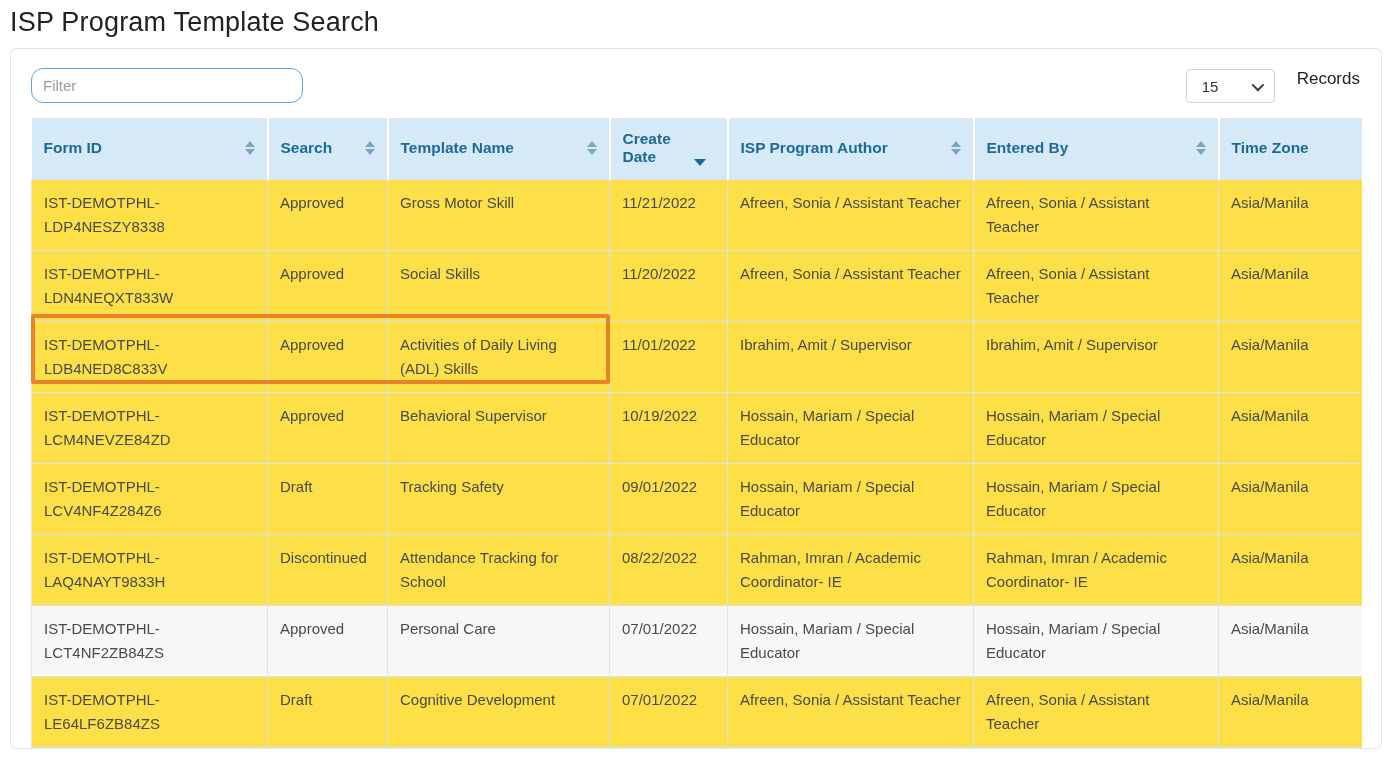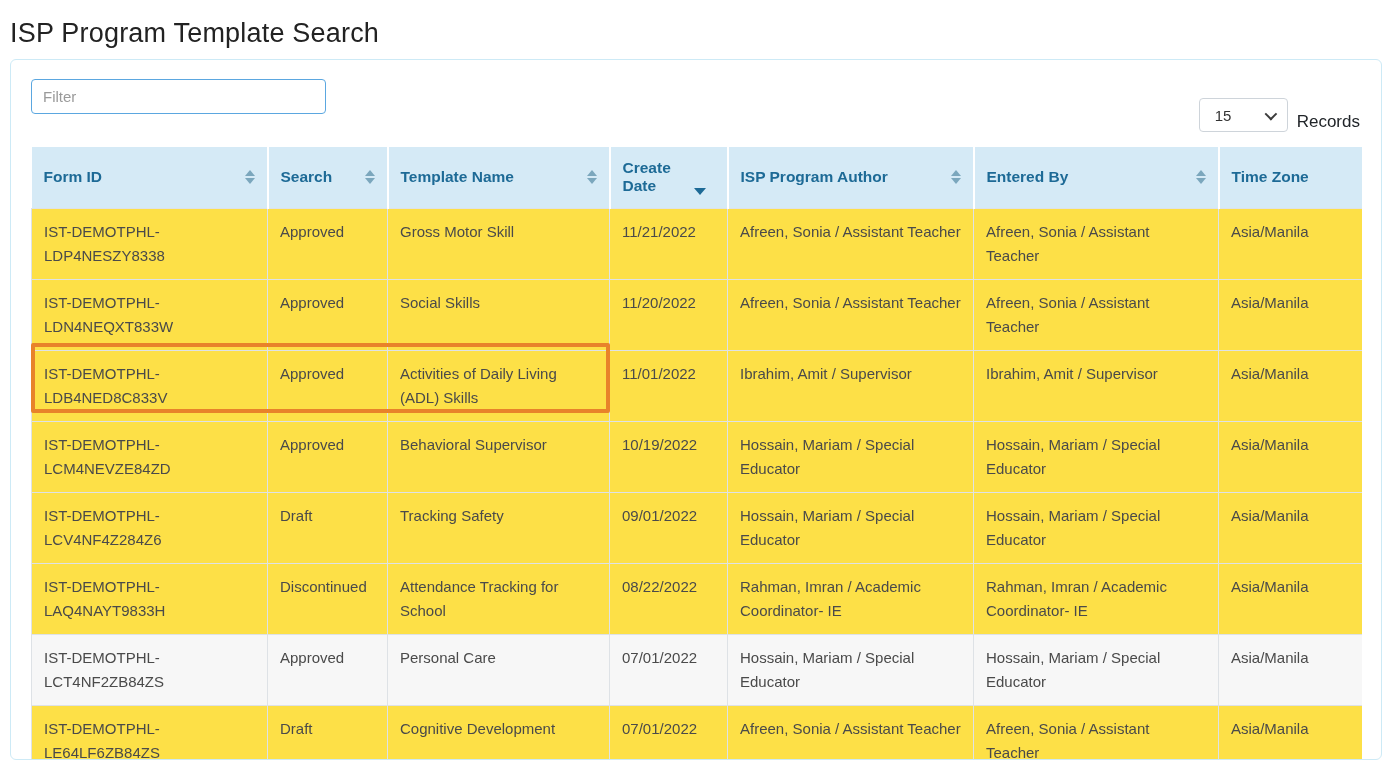--- a/index.html
+++ b/index.html
@@ -13,21 +13,21 @@
     --cell-text:#4a4a4a;
   }
   *{box-sizing:border-box;}
   html,body{margin:0;padding:0;}
   body{
     width:1392px;height:771px;overflow:hidden;
     background:#ffffff;
     font-family:"Liberation Sans","DejaVu Sans",sans-serif;
   }
   .page-title{
-    margin:18px 0 0 10px;
+    margin:7px 0 0 10px;
     font-size:27px;
     font-weight:500;
     color:#222;
     letter-spacing:0.2px;
   }
   .panel{
     position:relative;
     margin:10px 10px 0 10px;
     height:701px;
     border:1px solid var(--panel-border);
@@ -35,31 +35,31 @@
     background:#fff;
     overflow:hidden;
   }
   .toolbar{
     display:flex;
     justify-content:space-between;
     align-items:flex-start;
     padding:19px 21px 0 20px;
   }
   .filter-input{
-    width:295px;height:35px;
+    width:272px;height:35px;
     border:1px solid var(--filter-border);
-    border-radius:4px;
+    border-radius:12px;
     padding:0 11px;
     font-size:15px;
     color:#333;
     font-family:inherit;
     outline:none;
   }
   .filter-input::placeholder{color:#9a9a9a;}
-  .records-group{display:flex;align-items:flex-end;gap:9px;margin-top:19px;}
+  .records-group{display:flex;align-items:flex-start;gap:22px;margin-top:1px;}
   .select-wrap{
     width:89px;height:34px;
     border:1px solid #ced4da;
     border-radius:4px;
     background:#fff;
     display:flex;align-items:center;justify-content:space-between;
     padding:0 13px 0 15px;
     cursor:pointer;
   }
   .select-value{font-size:15px;color:#333;}

